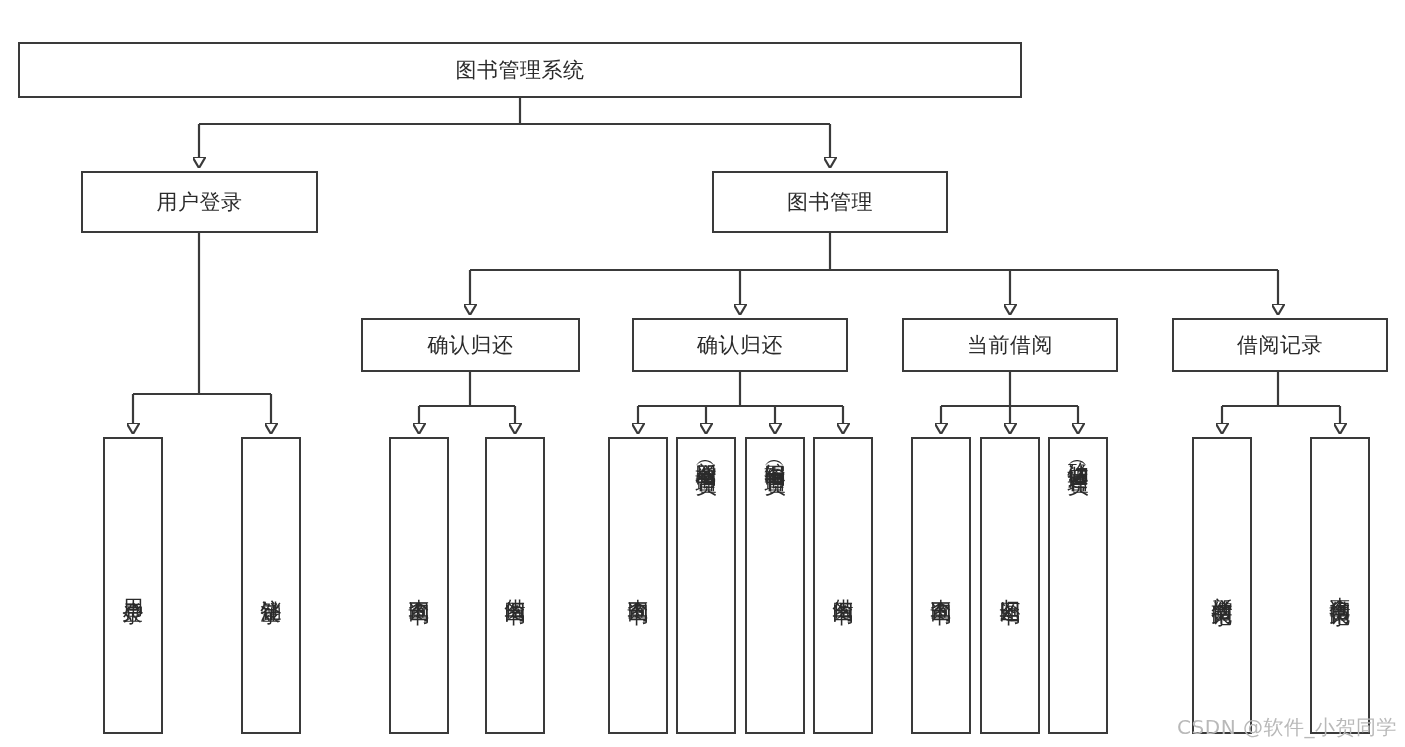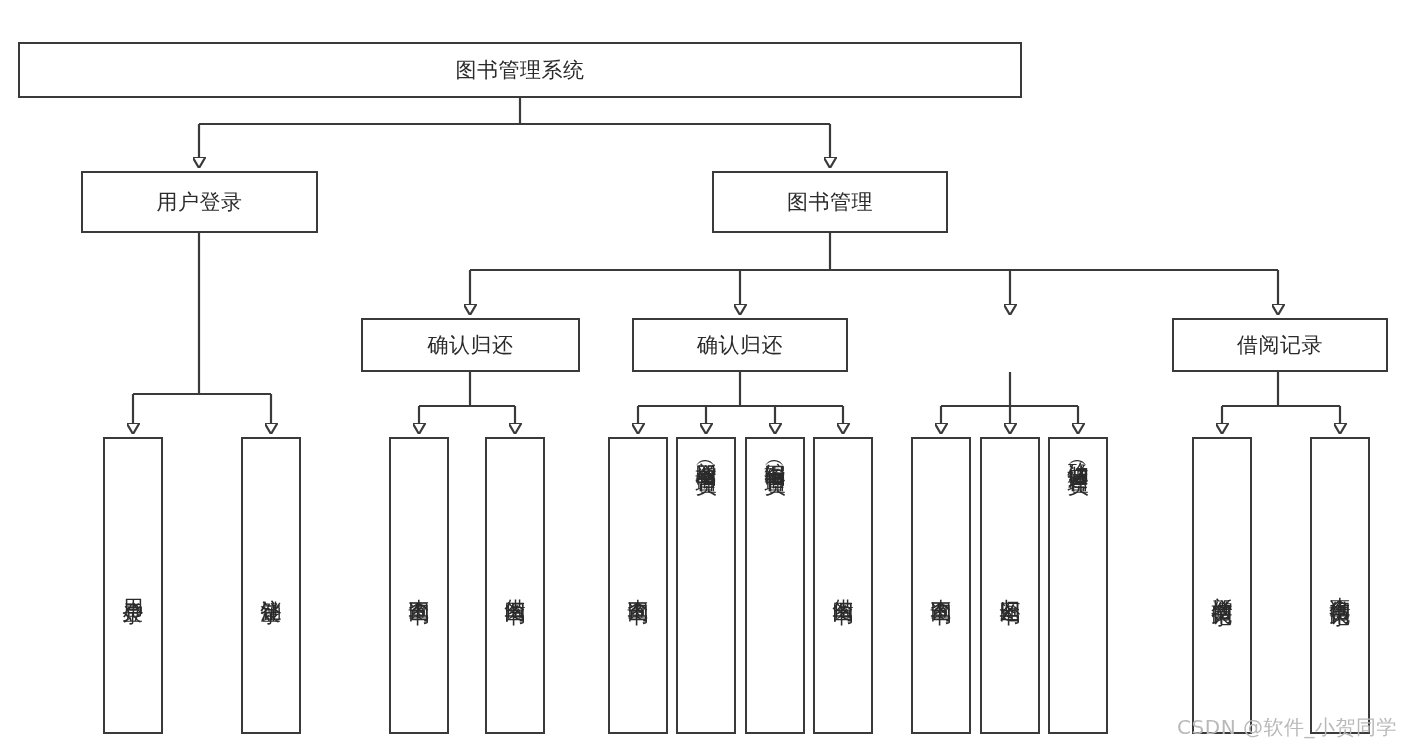--- a/index.html
+++ b/index.html
@@ -146,20 +146,23 @@
   </div>
 
   <div class="node-box" style="left:361px; top:318px; width:219px; height:54px;">
     <span class="node-label-h">确认归还</span>
   </div>
 
   <div class="node-box" style="left:632px; top:318px; width:216px; height:54px;">
     <span class="node-label-h">确认归还</span>
   </div>
 
+  <div class="node-box" style="left:902px; top:318px; width:216px; height:54px;">
+    <span class="node-label-h">当前借阅</span>
+  </div>
 
   <div class="node-box" style="left:1172px; top:318px; width:216px; height:54px;">
     <span class="node-label-h">借阅记录</span>
   </div>
 
   <div class="node-box leaf-box centered" style="left:103px; top:437px; width:60px; height:297px;">
     <span class="node-label-v">用户登录</span>
   </div>
 
   <div class="node-box leaf-box centered" style="left:241px; top:437px; width:60px; height:297px;">

